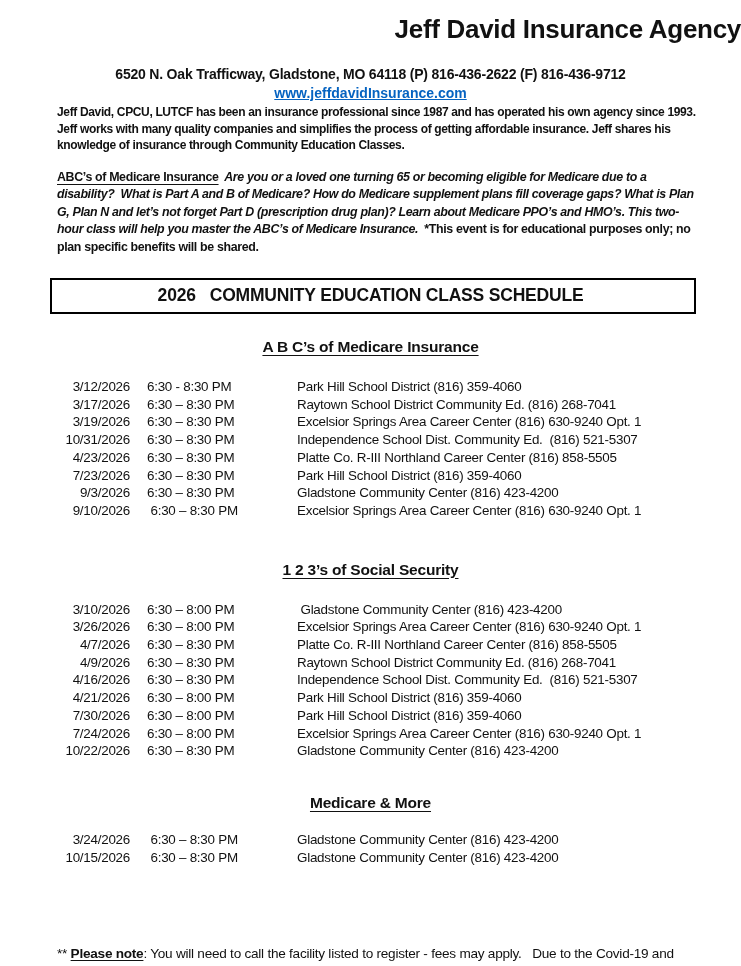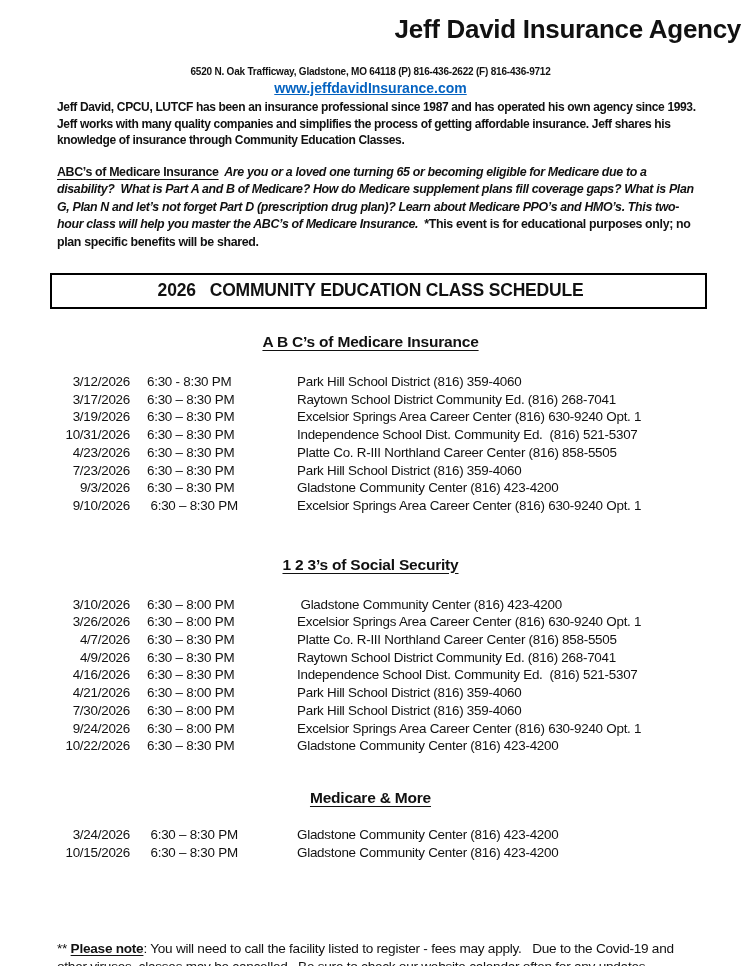--- a/index.html
+++ b/index.html
@@ -8,41 +8,41 @@
     font-family:"Liberation Sans",sans-serif;color:#1a1a1a;
     -webkit-font-smoothing:antialiased;
   }
   .page{position:relative;width:741px;height:966px;}
 
   .title{
     text-align:right;padding-top:14px;font-size:26px;font-weight:bold;
     letter-spacing:-0.3px;color:#111;
   }
   .address{
-    text-align:center;margin-top:21px;font-size:10px;font-weight:bold;
+    text-align:center;margin-top:21px;font-size:14px;font-weight:bold;
     letter-spacing:-0.2px;color:#111;white-space:pre;
   }
   .weblink-row{text-align:center;margin-top:3px;font-size:14px;font-weight:bold;}
   .weblink{text-decoration:underline;cursor:pointer;}
 
   .bio{
     margin:3px 44px 0 57px;font-size:12px;font-weight:bold;line-height:16.5px;
     letter-spacing:-0.35px;white-space:pre-wrap;color:#111;
   }
   .intro{
     margin:15px 44px 0 57px;font-size:12.4px;font-weight:bold;line-height:17.5px;
     letter-spacing:-0.35px;white-space:pre-wrap;color:#111;
   }
   .intro .lead{text-decoration:underline;text-underline-offset:3px;}
   .intro .body-it{font-style:italic;}
 
   .banner{
     margin:22px auto 0 50px;width:637px;border:2px solid #000;
     text-align:center;font-size:17.5px;font-weight:bold;letter-spacing:-0.2px;
-    padding:5px 16px 6px 0;white-space:pre;color:#111;
+    padding:5px 5px 6px 0;white-space:pre;color:#111;
   }
 
   .section{margin-top:0;}
   .section-title{
     text-align:center;font-size:15.5px;font-weight:bold;
     text-decoration:underline;text-underline-offset:3px;letter-spacing:-0.2px;color:#111;
   }
   .sec-abc .section-title{margin-top:24px;}
   .sec-ss  .section-title{margin-top:41px;}
   .sec-mm  .section-title{margin-top:34px;}
@@ -161,21 +161,21 @@
               <span class="c-date">4/21/2026</span>
               <span class="c-time">6:30 – 8:00 PM</span>
               <span class="c-loc">Park Hill School District (816) 359-4060</span>
             </div>
           <div class="row">
               <span class="c-date">7/30/2026</span>
               <span class="c-time">6:30 – 8:00 PM</span>
               <span class="c-loc">Park Hill School District (816) 359-4060</span>
             </div>
           <div class="row">
-              <span class="c-date">9/24/2026</span>
+              <span class="c-date">7/24/2026</span>
               <span class="c-time">6:30 – 8:00 PM</span>
               <span class="c-loc">Excelsior Springs Area Career Center (816) 630-9240 Opt. 1</span>
             </div>
           <div class="row">
               <span class="c-date">10/22/2026</span>
               <span class="c-time">6:30 – 8:30 PM</span>
               <span class="c-loc">Gladstone Community Center (816) 423-4200</span>
             </div>
         </div>
       </div>

